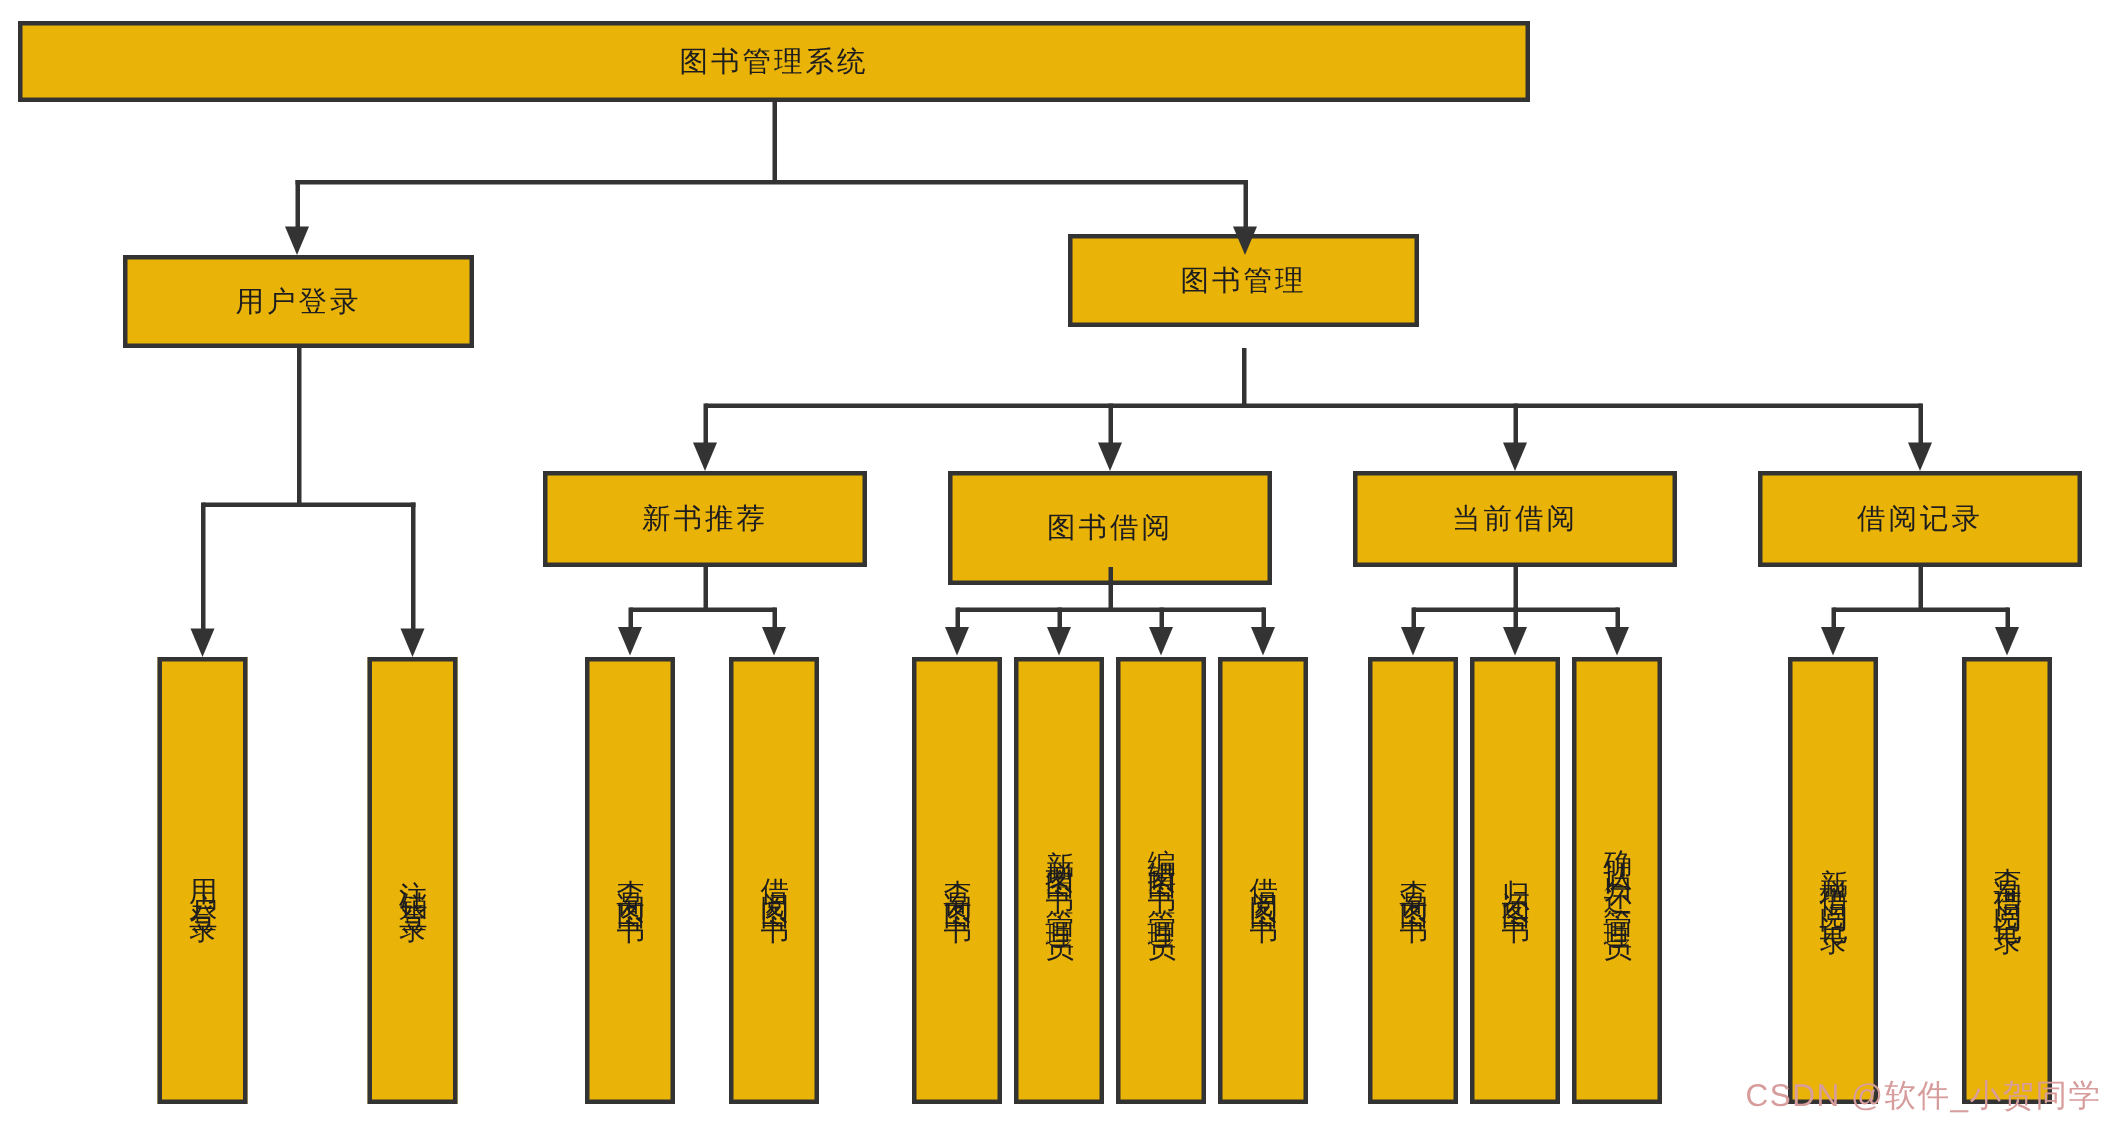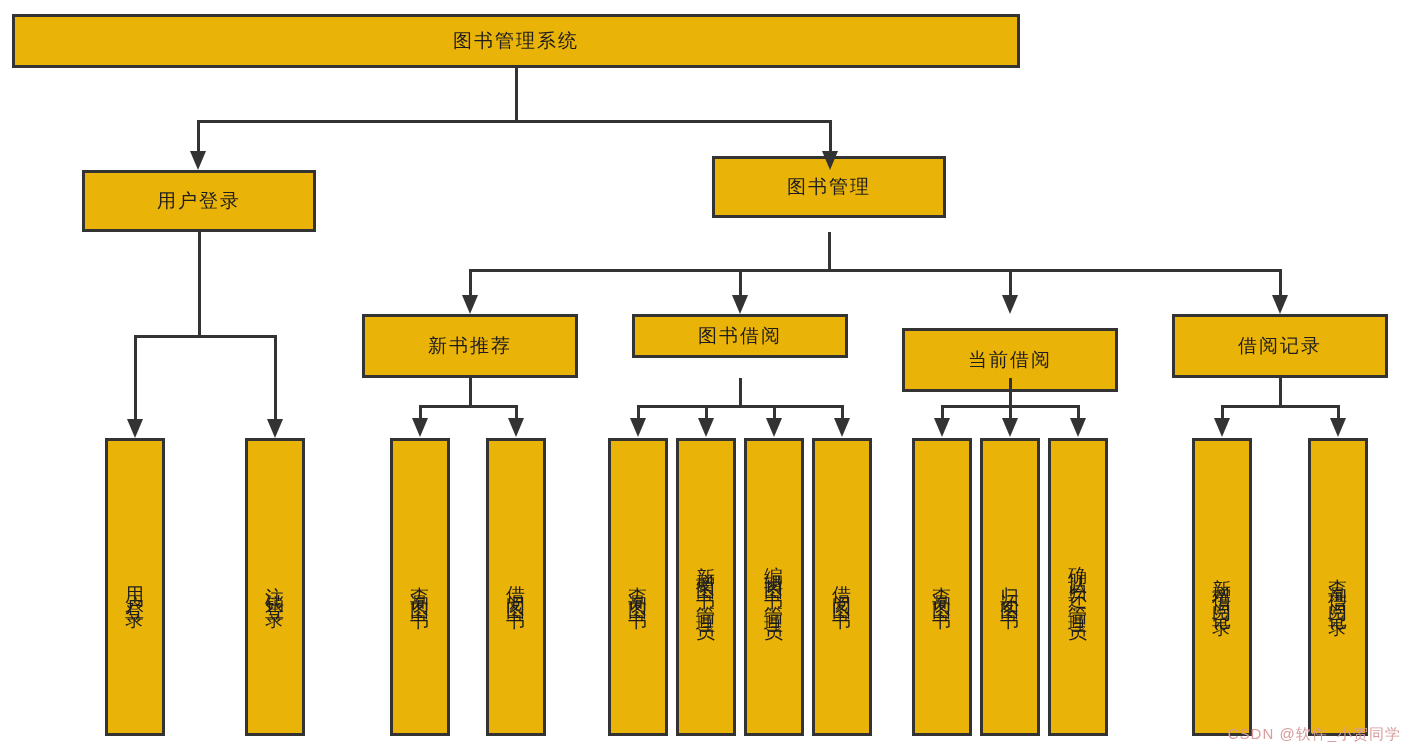--- a/index.html
+++ b/index.html
@@ -8,36 +8,36 @@
   .box{position:absolute;box-sizing:border-box;border:3px solid var(--line,#333);
        background:#eab308;display:flex;align-items:center;justify-content:center;
        font-size:19px;letter-spacing:2px;text-align:center;}
   .leaf{letter-spacing:0;}
   .leaf .vtext{writing-mode:vertical-rl;text-orientation:mixed;letter-spacing:8px;
                line-height:1;font-size:19px;}
   .vl{position:absolute;width:3px;background:var(--line,#333);}
   .hl{position:absolute;height:3px;background:var(--line,#333);}
   .ar{position:absolute;width:0;height:0;border-left:8px solid transparent;
       border-right:8px solid transparent;border-top:19px solid var(--line,#333);}
-  .watermark{position:absolute;right:4px;bottom:3px;font-size:15px;
+  .watermark{position:absolute;right:4px;bottom:3px;font-size:21px;
              color:var(--watermark,#d79c9c);letter-spacing:1px;white-space:nowrap;}
 </style>
 </head>
 <body>
 
 <div class="canvas">
 
   <div class="box" style="left:12px;top:14px;width:1008px;height:54px">图书管理系统</div>
 
   <div class="box" style="left:82px;top:170px;width:234px;height:62px">用户登录</div>
   <div class="box" style="left:712px;top:156px;width:234px;height:62px">图书管理</div>
 
   <div class="box" style="left:362px;top:314px;width:216px;height:64px">新书推荐</div>
-  <div class="box" style="left:632px;top:314px;width:216px;height:44px">图书借阅</div>
-  <div class="box" style="left:902px;top:328px;width:216px;height:64px">当前借阅</div>
+  <div class="box" style="left:632px;top:314px;width:216px;height:76px">图书借阅</div>
+  <div class="box" style="left:902px;top:314px;width:216px;height:64px">当前借阅</div>
   <div class="box" style="left:1172px;top:314px;width:216px;height:64px">借阅记录</div>
 
   <div class="box leaf" style="left:105px;top:438px;width:60px;height:298px">
     <span class="vtext">用户登录</span>
     </div>
   <div class="box leaf" style="left:245px;top:438px;width:60px;height:298px">
     <span class="vtext">注销登录</span>
     </div>
 
   <div class="box leaf" style="left:390px;top:438px;width:60px;height:298px">

